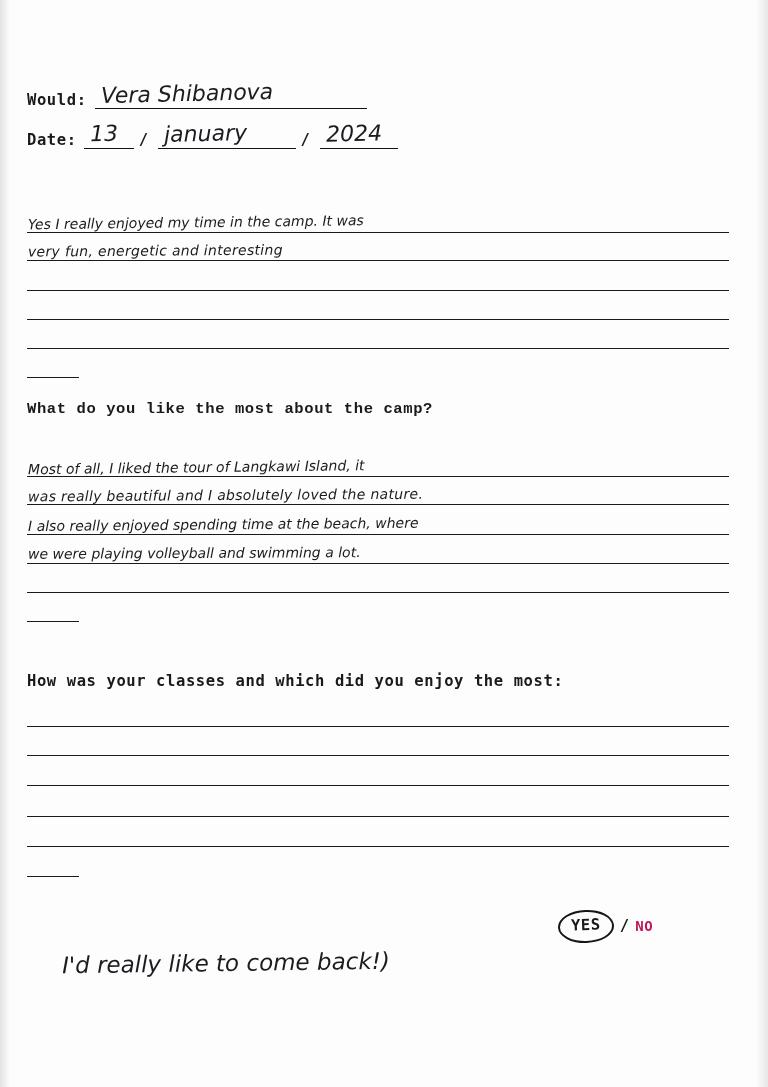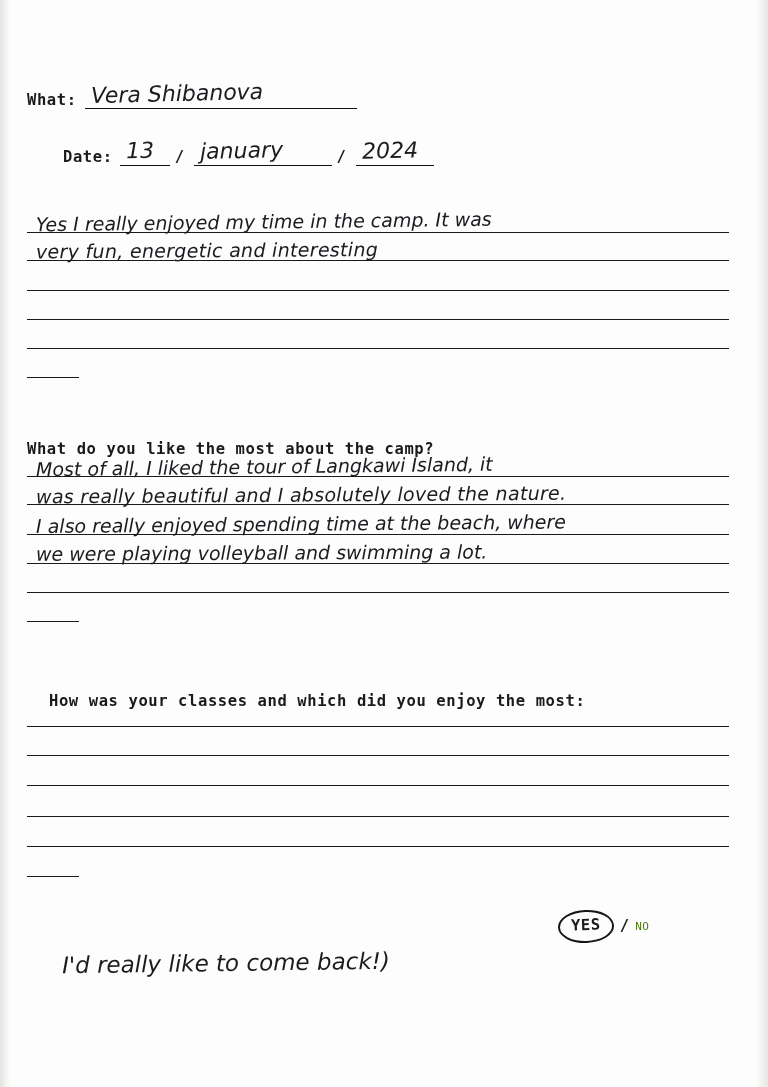--- a/index.html
+++ b/index.html
@@ -59,24 +59,23 @@
   .row-name {
     position: absolute;
     left: 5px;
     top: 86px;
     display: flex;
     align-items: flex-end;
   }
   .row-date {
     position: absolute;
     left: 5px;
-    top: 143px;
+    top: 126px;
     display: flex;
     align-items: flex-end;
-    margin-left: 36px;
   }
   .field-line {
     border-bottom: 1.6px solid #111;
     display: inline-block;
     position: relative;
   }
   .hand-in-line {
     position: absolute;
     bottom: 2px;
     left: 6px;
@@ -90,22 +89,22 @@
   .y-line { width: 78px; height: 22px; margin-left: 6px; }
   .slash { margin: 0 3px 0 5px; }
 
   
   .q {
     position: absolute;
     left: 5px;
     white-space: nowrap;
   }
   #q1 { top: 179px; }
-  #q2 { top: 440px; }
-  #q3 { top: 692px; margin-left: 22px; }
+  #q2 { top: 400px; font-family: Liberation Mono, monospace; }
+  #q3 { top: 672px; }
   #q4 { top: 914px; }
 
   
   .lines {
     position: absolute;
     left: 5px;
     width: 702px;
   }
   .lines .ln {
     position: absolute;
@@ -115,23 +114,23 @@
   }
   .lines .ln.full { width: 702px; }
   .lines .ln.short { width: 52px; }
 
   #block1 { top: 232px; height: 150px; }
   #block2 { top: 476px; height: 150px; }
   #block3 { top: 726px; height: 155px; }
 
   .answer {
     position: absolute;
-    left: 9px;
+    left: 1px;
     width: 700px;
-    font-size: 19px;
+    font-size: 14px;
     line-height: 29px;
     color: #1b1b20;
   }
   .answer span {
     display: block;
     white-space: nowrap;
   }
   .answer.a1 { top: -26px; }
   .answer.a2 { top: -25px; }
   .answer.a3 { top: -24px; }
@@ -163,44 +162,44 @@
     transform: rotate(-2deg);
   }
   .slash-yn {
     font-family: "DejaVu Sans Mono", monospace;
     font-size: 15.5px;
     font-weight: 700;
     color: #1a1a1a;
   }
   .no-label {
     font-family: "DejaVu Sans Mono", monospace;
-    font-size: 11px;
-    font-weight: 400;
+    font-size: 14px;
+    font-weight: 700;
     letter-spacing: 0.6px;
-    color: #4d7c0f;
+    color: #be185d;
   }
 
   .closing {
     position: absolute;
     left: 40px;
     top: 950px;
     font-size: 23px;
     color: #1b1b20;
     white-space: nowrap;
     transform: rotate(-0.8deg);
   }
 </style>
 </head>
 <body>
 
 <div class="page">
   <div class="sheet">
 
     <div class="row-name">
-      <span class="printed">What:</span>
+      <span class="printed">Would:</span>
       <span class="field-line nm-line">
         <span class="hand hand-in-line">Vera Shibanova</span>
       </span>
     </div>
 
     <div class="row-date">
       <span class="printed">Date:</span>
       <span class="field-line d-line">
         <span class="hand hand-in-line">13</span>
       </span>

